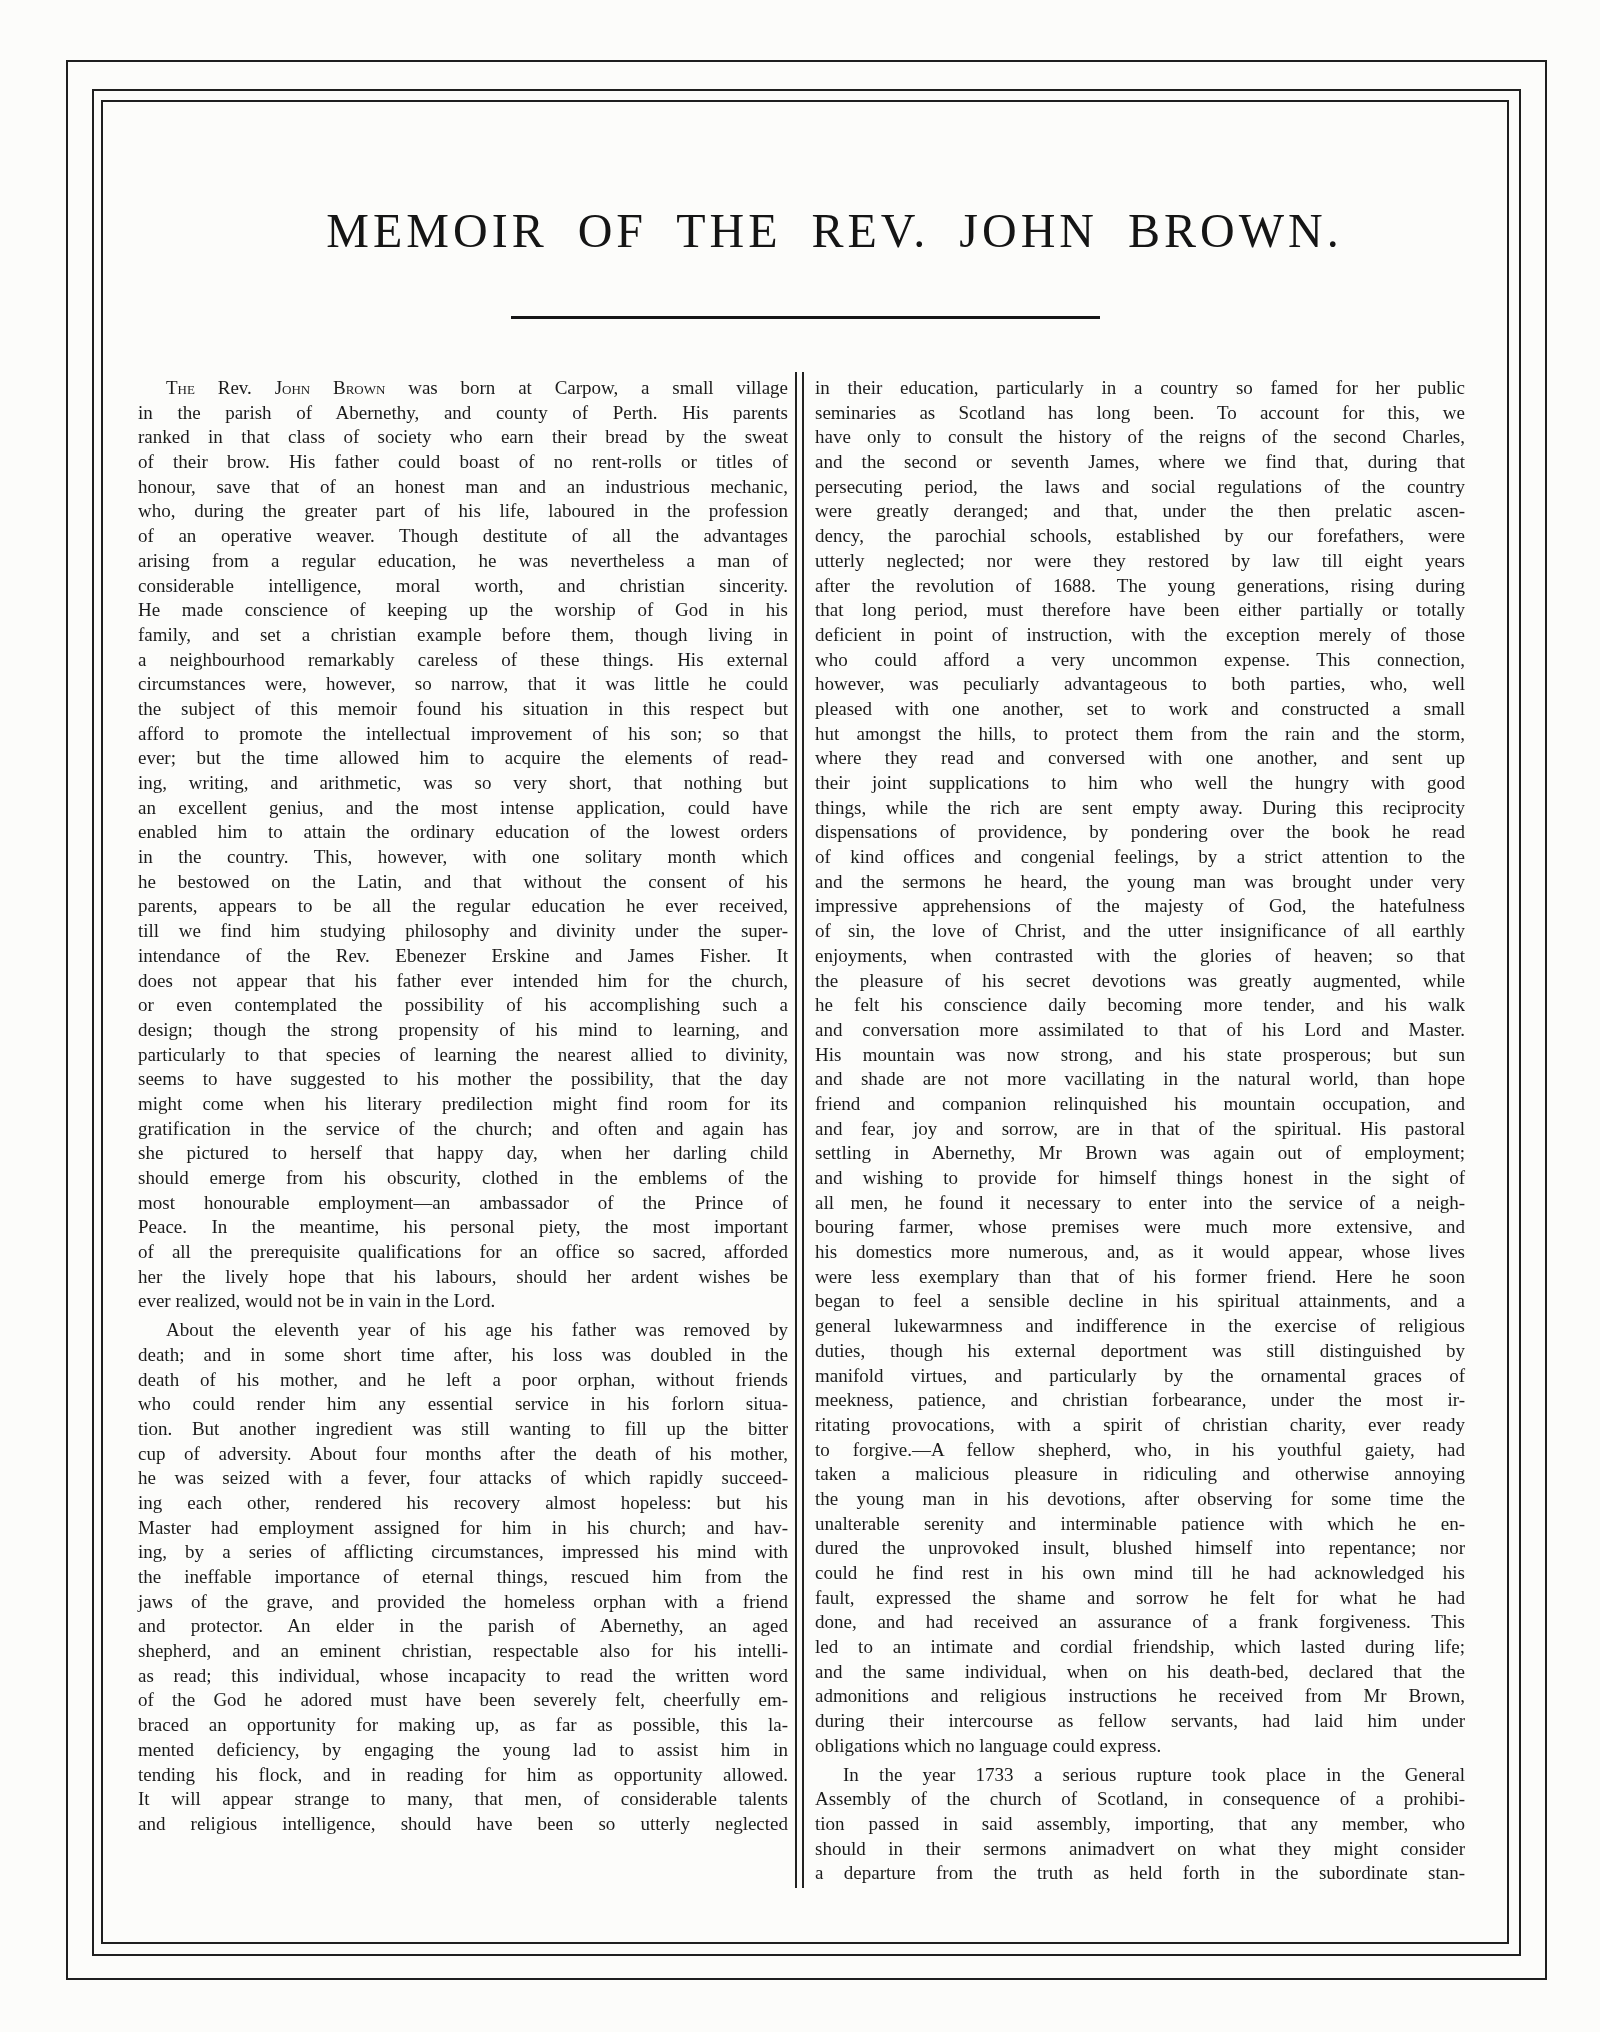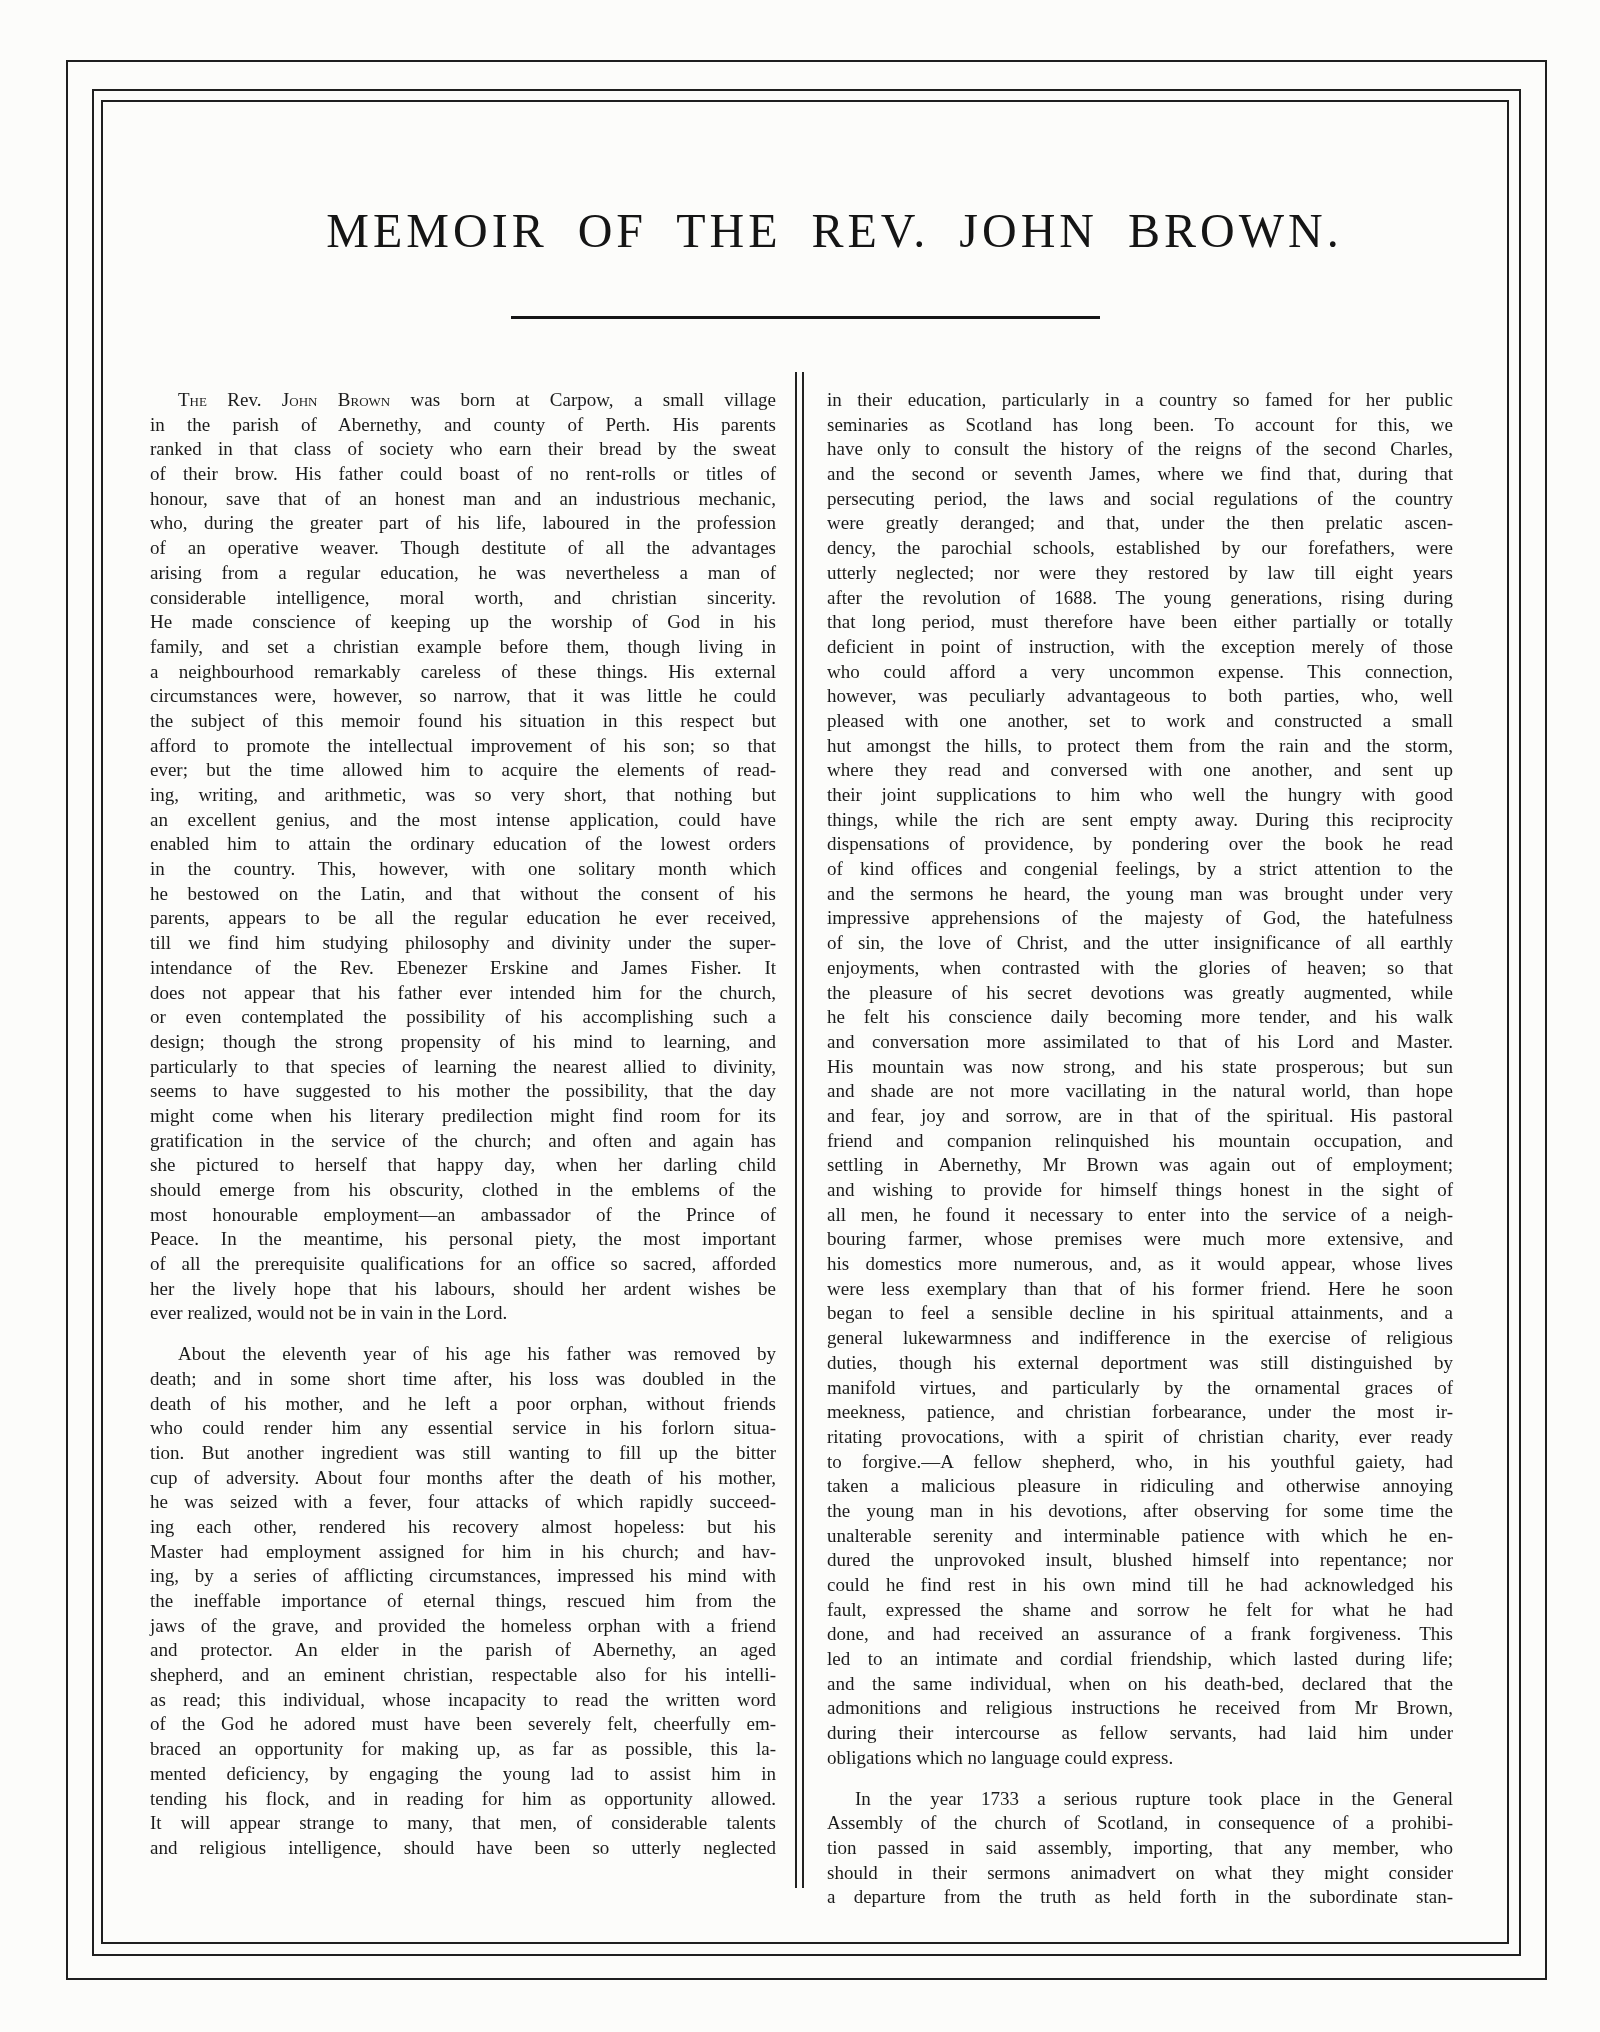--- a/index.html
+++ b/index.html
@@ -41,21 +41,21 @@
   
   .column{
     top:372px;width:658px;
     font-size:19px;
     line-height:24.7px;
   }
   .col-left{left:134px;}
   .col-right{left:811px;}
   .divider-a{left:795px;top:372px;width:2px;height:1516px;background:#222;}
   .divider-b{left:802px;top:372px;width:2px;height:1516px;background:#222;}
-  .block{margin:16px;padding:0;}
+  .block{margin:4px;padding:0;}
   .line{
     text-align:justify;
     text-align-last:justify;
     text-justify:inter-word;
     height:24.7px;
     overflow:visible;
     white-space:normal;
   }
   .line.flush{text-align-last:left;}
   .line.indent{text-indent:28px;}
@@ -163,22 +163,22 @@
       <div class="line">of kind offices and congenial feelings, by a strict attention to the</div>
       <div class="line">and the sermons he heard, the young man was brought under very</div>
       <div class="line">impressive apprehensions of the majesty of God, the hatefulness</div>
       <div class="line">of sin, the love of Christ, and the utter insignificance of all earthly</div>
       <div class="line">enjoyments, when contrasted with the glories of heaven; so that</div>
       <div class="line">the pleasure of his secret devotions was greatly augmented, while</div>
       <div class="line">he felt his conscience daily becoming more tender, and his walk</div>
       <div class="line">and conversation more assimilated to that of his Lord and Master.</div>
       <div class="line">His mountain was now strong, and his state prosperous; but sun</div>
       <div class="line">and shade are not more vacillating in the natural world, than hope</div>
+      <div class="line">friend and companion relinquished his mountain occupation, and</div>
       <div class="line">and fear, joy and sorrow, are in that of the spiritual.  His pastoral</div>
-      <div class="line">friend and companion relinquished his mountain occupation, and</div>
       <div class="line">settling in Abernethy, Mr Brown was again out of employment;</div>
       <div class="line">and wishing to provide for himself things honest in the sight of</div>
       <div class="line">all men, he found it necessary to enter into the service of a neigh-</div>
       <div class="line">bouring farmer, whose premises were much more extensive, and</div>
       <div class="line">his domestics more numerous, and, as it would appear, whose lives</div>
       <div class="line">were less exemplary than that of his former friend.  Here he soon</div>
       <div class="line">began to feel a sensible decline in his spiritual attainments, and a</div>
       <div class="line">general lukewarmness and indifference in the exercise of religious</div>
       <div class="line">duties, though his external deportment was still distinguished by</div>
       <div class="line">manifold virtues, and particularly by the ornamental graces of</div>

